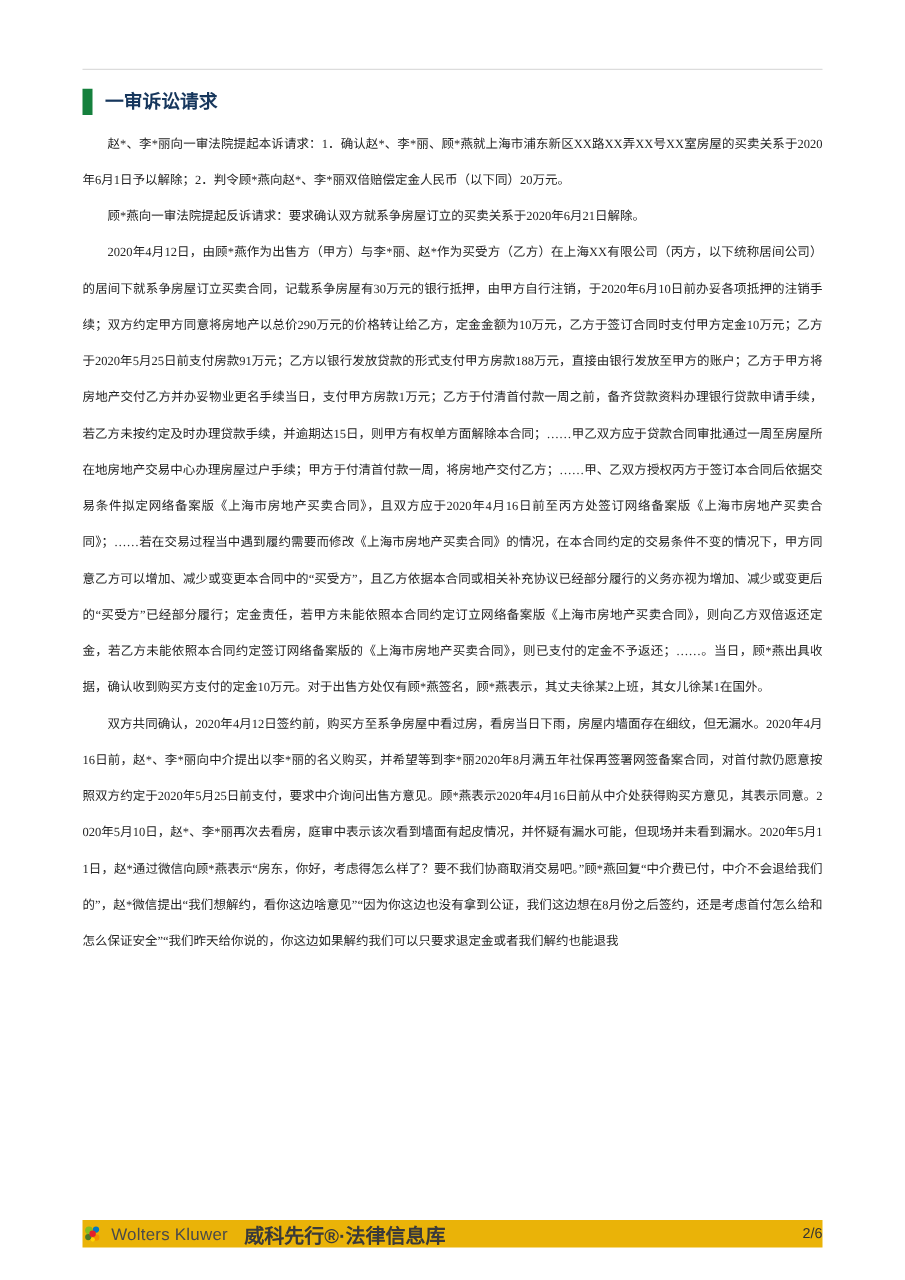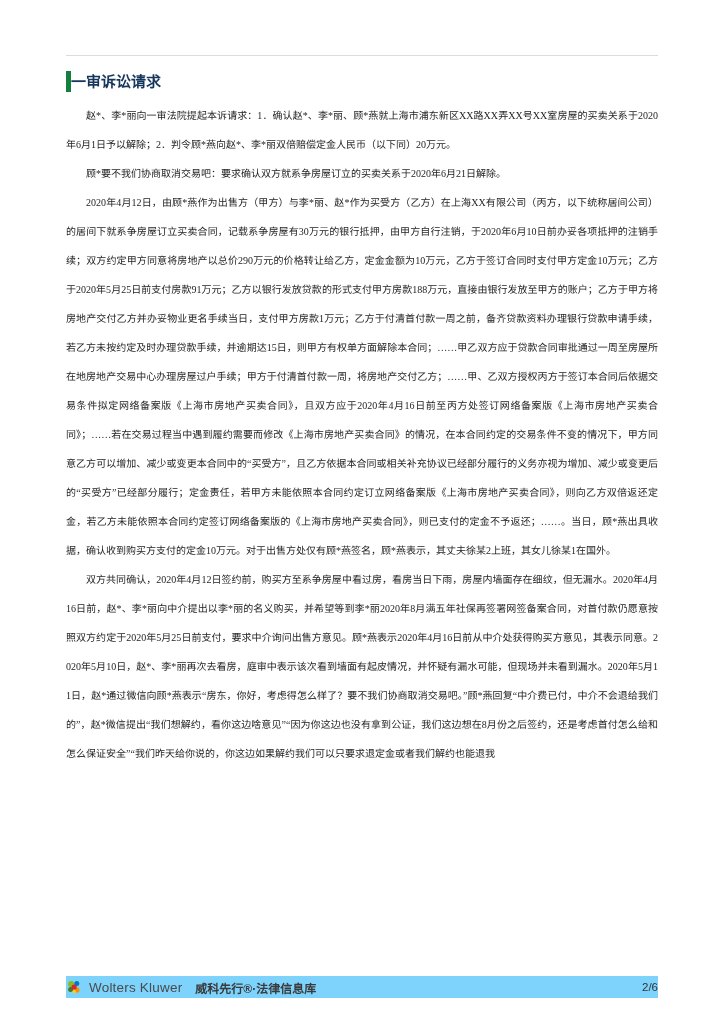--- a/index.html
+++ b/index.html
@@ -39,60 +39,60 @@
   }
   .header-rule {
     border-bottom: 1px solid #dcdcdc;
     margin-top: 11px;
   }
   .sec-heading {
     font-family: "Liberation Sans", "DejaVu Sans", sans-serif;
     font-size: 15px;
     font-weight: bold;
     color: #16365c;
-    border-left: 5px solid #15803d;
-    padding-left: 0;
+    border-left: 8px solid #15803d;
+    padding-left: 10px;
     line-height: 21px;
     margin: 15px 0 9px 0;
   }
   .body-para {
     font-size: 10px;
     line-height: 29px;
     color: #242424;
     text-align: justify;
     text-indent: 2em;
     margin: 0;
     word-break: break-all;
   }
   .doc-footer {
     position: absolute;
     left: 66px;
     right: 66px;
     bottom: 26px;
     height: 22px;
     display: flex;
     align-items: center;
-    background: #7dd3fc;
+    background: #eab308;
   }
   .logo-icon {
     width: 16px;
     height: 16px;
     flex: 0 0 auto;
   }
   .brand-wordmark {
     font-family: "Liberation Sans", "DejaVu Sans", sans-serif;
     font-size: 13.5px;
     color: #4a4a4a;
     margin-left: 7px;
     letter-spacing: 0.2px;
     white-space: nowrap;
   }
   .product-name {
     font-family: "Liberation Sans", "DejaVu Sans", sans-serif;
-    font-size: 12px;
+    font-size: 16px;
     font-weight: bold;
     color: #3a3a3a;
     margin-left: 13px;
     white-space: nowrap;
   }
   .page-num {
     margin-left: auto;
     font-family: Liberation Sans, sans-serif;
     font-size: 11.5px;
     color: #333333;
@@ -102,21 +102,21 @@
 <body>
 
 <div class="page">
   <div class="content">
 
     <div class="header-rule"></div>
 
     <section>
       <h2 class="sec-heading">一审诉讼请求</h2>
       <p class="body-para">赵*、李*丽向一审法院提起本诉请求：1．确认赵*、李*丽、顾*燕就上海市浦东新区XX路XX弄XX号XX室房屋的买卖关系于2020年6月1日予以解除；2．判令顾*燕向赵*、李*丽双倍赔偿定金人民币（以下同）20万元。</p>
-      <p class="body-para">顾*要不我们协商取消交易吧：要求确认双方就系争房屋订立的买卖关系于2020年6月21日解除。</p>
+      <p class="body-para">顾*燕向一审法院提起反诉请求：要求确认双方就系争房屋订立的买卖关系于2020年6月21日解除。</p>
     </section>
 
     <section>
       <p class="body-para">2020年4月12日，由顾*燕作为出售方（甲方）与李*丽、赵*作为买受方（乙方）在上海XX有限公司（丙方，以下统称居间公司）的居间下就系争房屋订立买卖合同，记载系争房屋有30万元的银行抵押，由甲方自行注销，于2020年6月10日前办妥各项抵押的注销手续；双方约定甲方同意将房地产以总价290万元的价格转让给乙方，定金金额为10万元，乙方于签订合同时支付甲方定金10万元；乙方于2020年5月25日前支付房款91万元；乙方以银行发放贷款的形式支付甲方房款188万元，直接由银行发放至甲方的账户；乙方于甲方将房地产交付乙方并办妥物业更名手续当日，支付甲方房款1万元；乙方于付清首付款一周之前，备齐贷款资料办理银行贷款申请手续，若乙方未按约定及时办理贷款手续，并逾期达15日，则甲方有权单方面解除本合同；……甲乙双方应于贷款合同审批通过一周至房屋所在地房地产交易中心办理房屋过户手续；甲方于付清首付款一周，将房地产交付乙方；……甲、乙双方授权丙方于签订本合同后依据交易条件拟定网络备案版《上海市房地产买卖合同》，且双方应于2020年4月16日前至丙方处签订网络备案版《上海市房地产买卖合同》；……若在交易过程当中遇到履约需要而修改《上海市房地产买卖合同》的情况，在本合同约定的交易条件不变的情况下，甲方同意乙方可以增加、减少或变更本合同中的“买受方”，且乙方依据本合同或相关补充协议已经部分履行的义务亦视为增加、减少或变更后的“买受方”已经部分履行；定金责任，若甲方未能依照本合同约定订立网络备案版《上海市房地产买卖合同》，则向乙方双倍返还定金，若乙方未能依照本合同约定签订网络备案版的《上海市房地产买卖合同》，则已支付的定金不予返还；……。当日，顾*燕出具收据，确认收到购买方支付的定金10万元。对于出售方处仅有顾*燕签名，顾*燕表示，其丈夫徐某2上班，其女儿徐某1在国外。</p>
       <p class="body-para">双方共同确认，2020年4月12日签约前，购买方至系争房屋中看过房，看房当日下雨，房屋内墙面存在细纹，但无漏水。2020年4月16日前，赵*、李*丽向中介提出以李*丽的名义购买，并希望等到李*丽2020年8月满五年社保再签署网签备案合同，对首付款仍愿意按照双方约定于2020年5月25日前支付，要求中介询问出售方意见。顾*燕表示2020年4月16日前从中介处获得购买方意见，其表示同意。2020年5月10日，赵*、李*丽再次去看房，庭审中表示该次看到墙面有起皮情况，并怀疑有漏水可能，但现场并未看到漏水。2020年5月11日，赵*通过微信向顾*燕表示“房东，你好，考虑得怎么样了？要不我们协商取消交易吧。”顾*燕回复“中介费已付，中介不会退给我们的”，赵*微信提出“我们想解约，看你这边啥意见”“因为你这边也没有拿到公证，我们这边想在8月份之后签约，还是考虑首付怎么给和怎么保证安全”“我们昨天给你说的，你这边如果解约我们可以只要求退定金或者我们解约也能退我</p>
     </section>
 
   </div>
 
   <div class="doc-footer">

